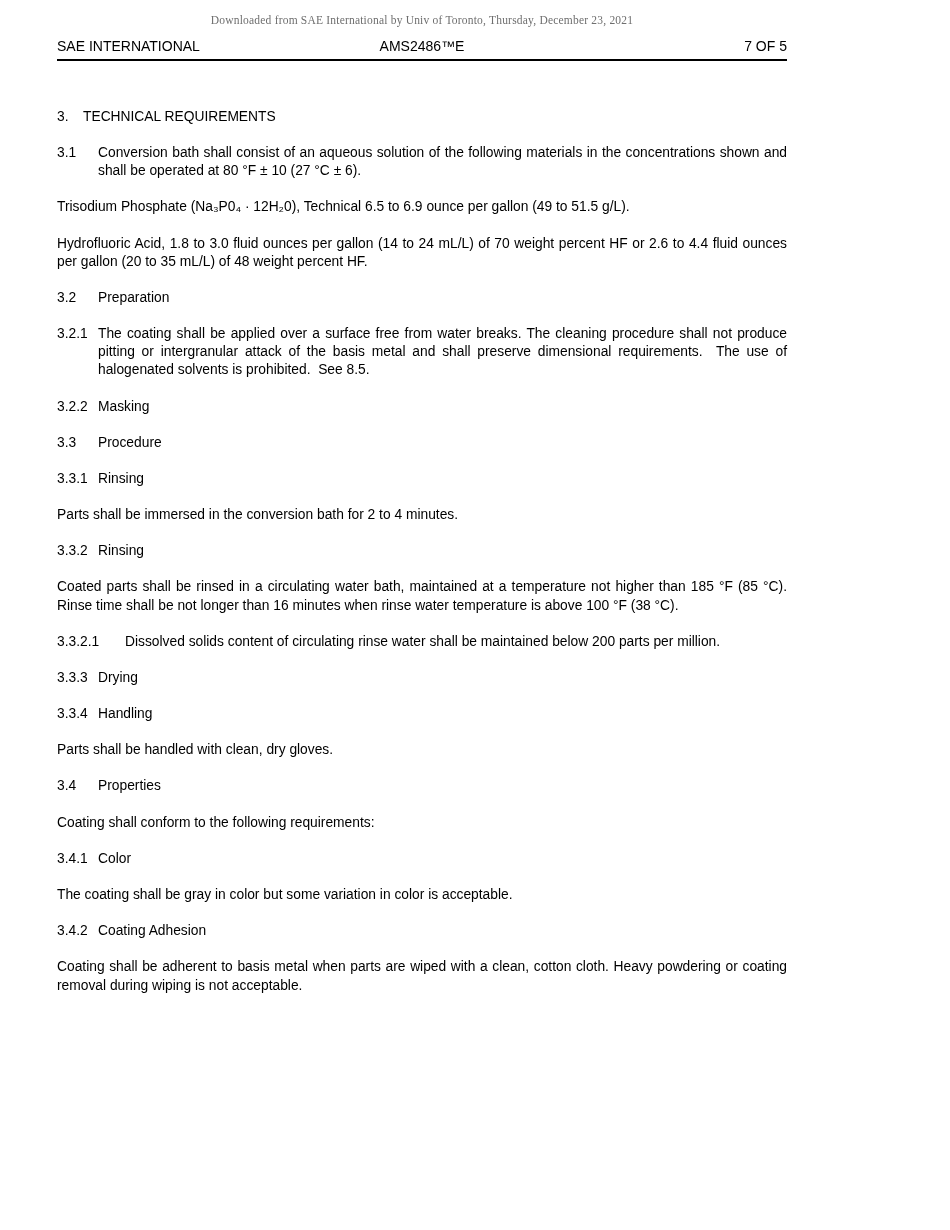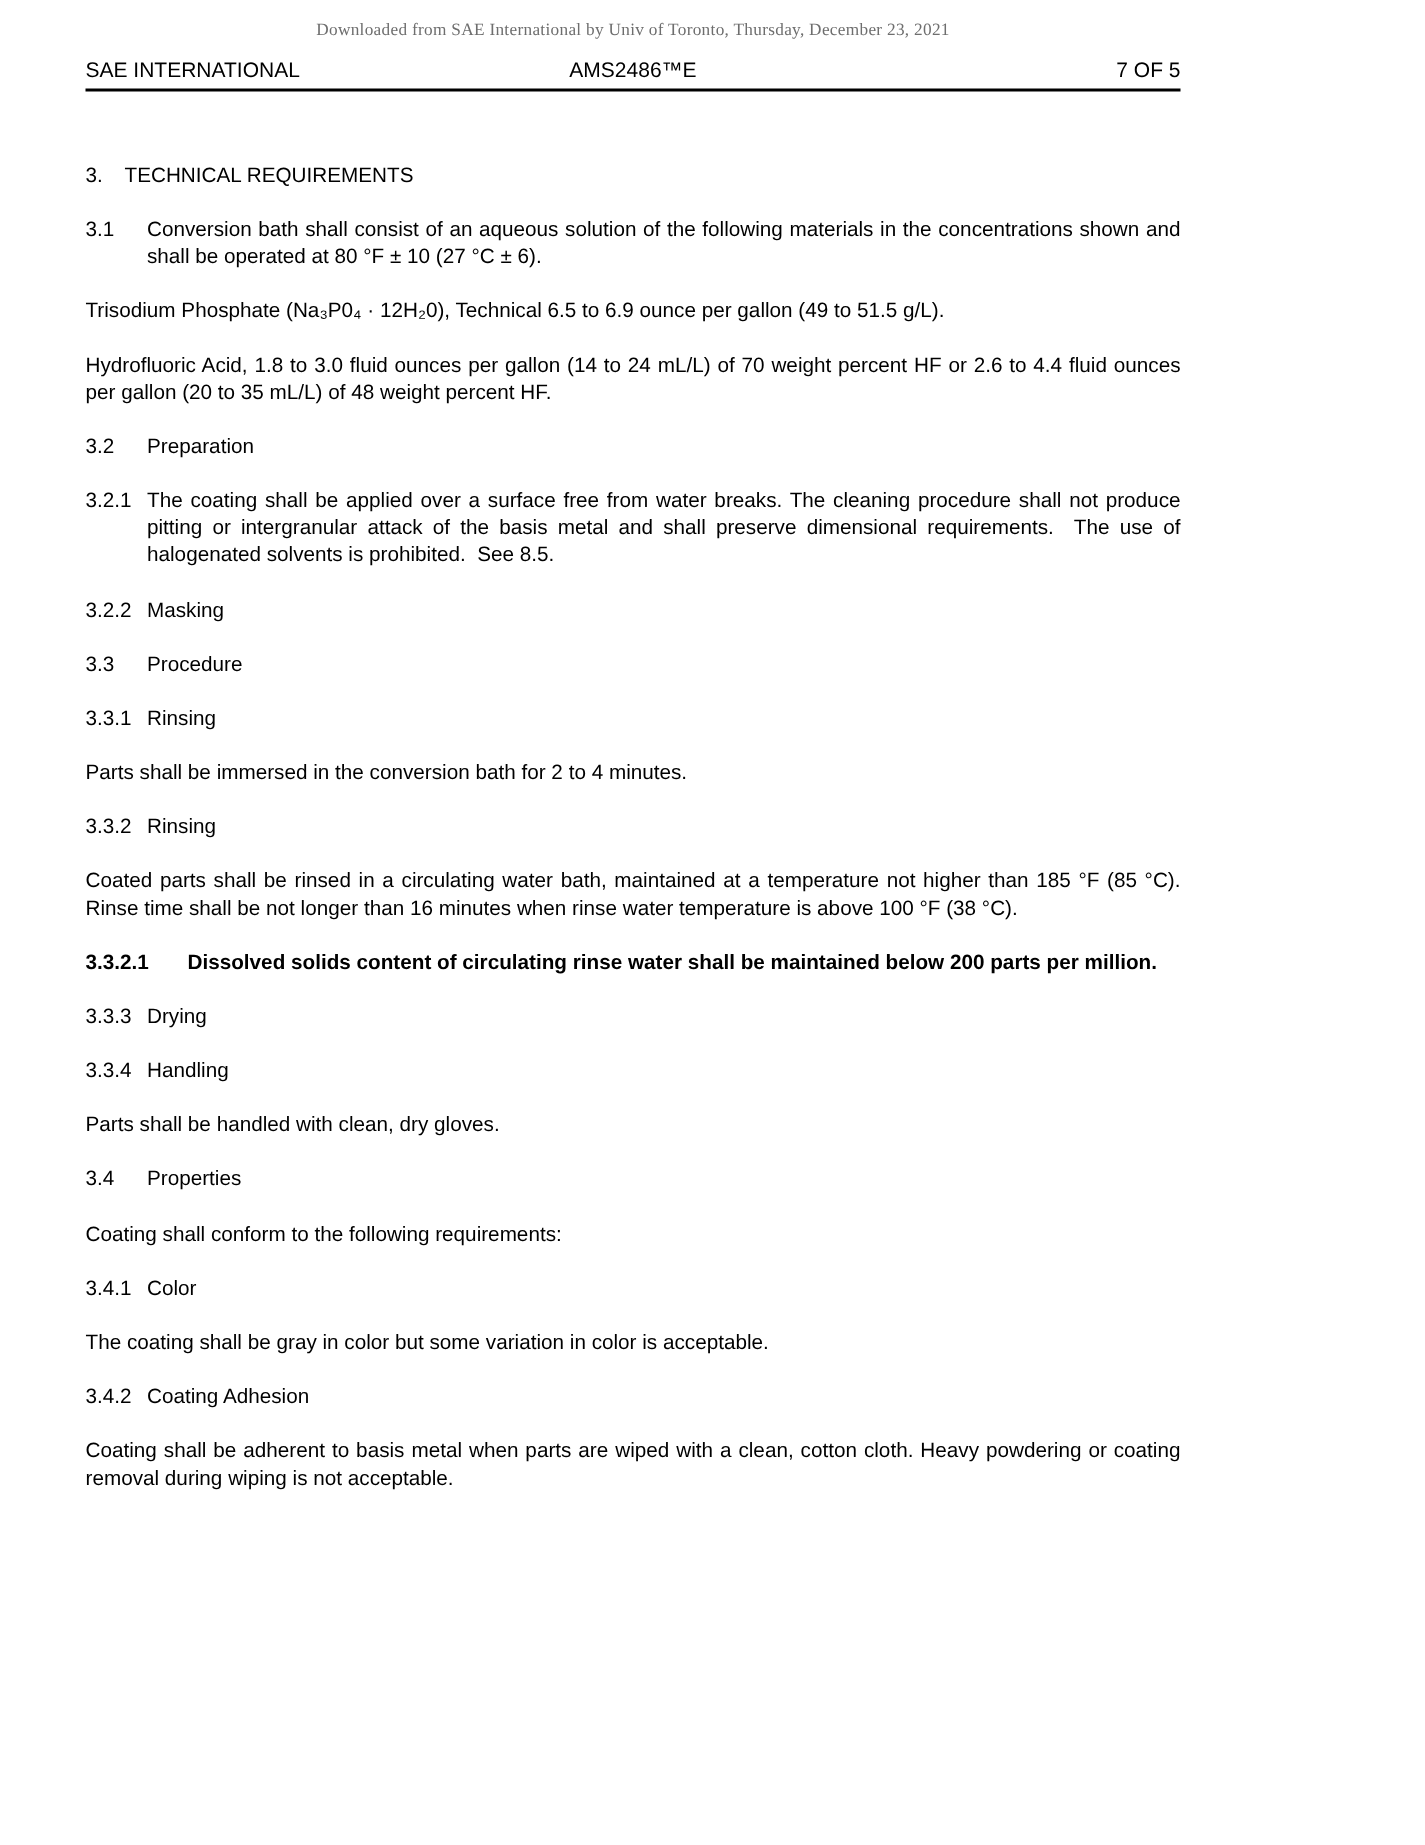--- a/index.html
+++ b/index.html
@@ -35,21 +35,21 @@
     line-height: 18.1px;
   }
   .para {
     position: relative;
     margin: 0 0 18.1px 0;
     white-space: pre-wrap;
   }
   .hang { padding-left: 41px; }
   .hang .num { position: absolute; left: 0; top: 0; }
   .hang-26 { padding-left: 26px; }
-  .hang-68 { padding-left: 68px; font-weight: bold; }
+  .hang-68 { padding-left: 68px; }
   .just { text-align: justify; }
 </style>
 </head>
 <body>
 
 <div class="page">
   <div class="watermark">Downloaded from SAE International by Univ of Toronto, Thursday, December 23, 2021</div>
   <div class="header-row">
     <div class="h-left">SAE INTERNATIONAL</div>
     <div class="h-center">AMS2486™E</div>

